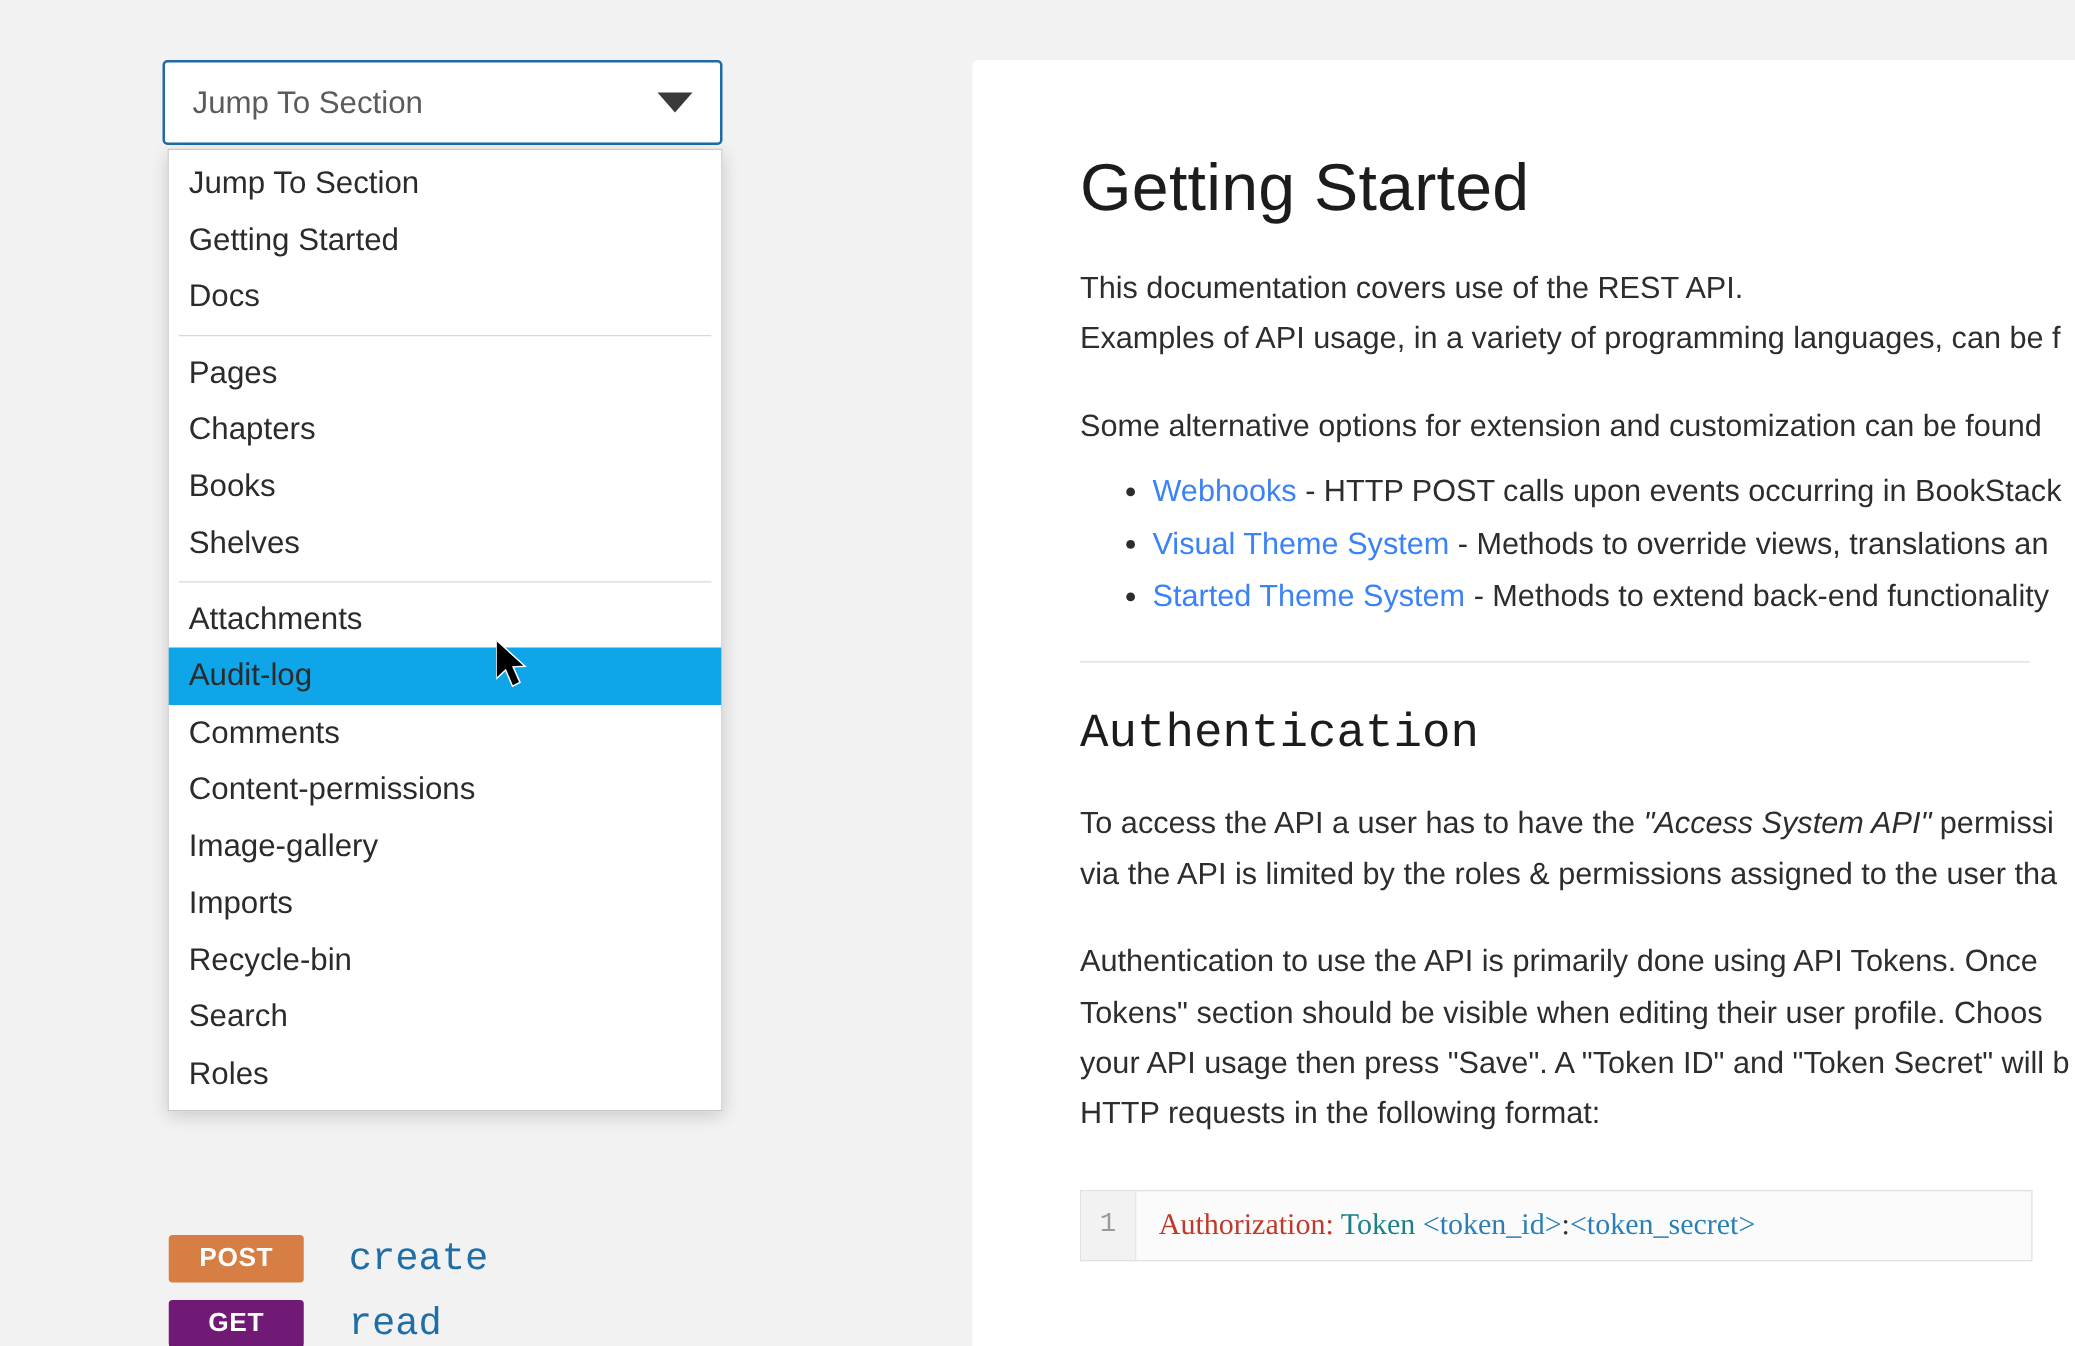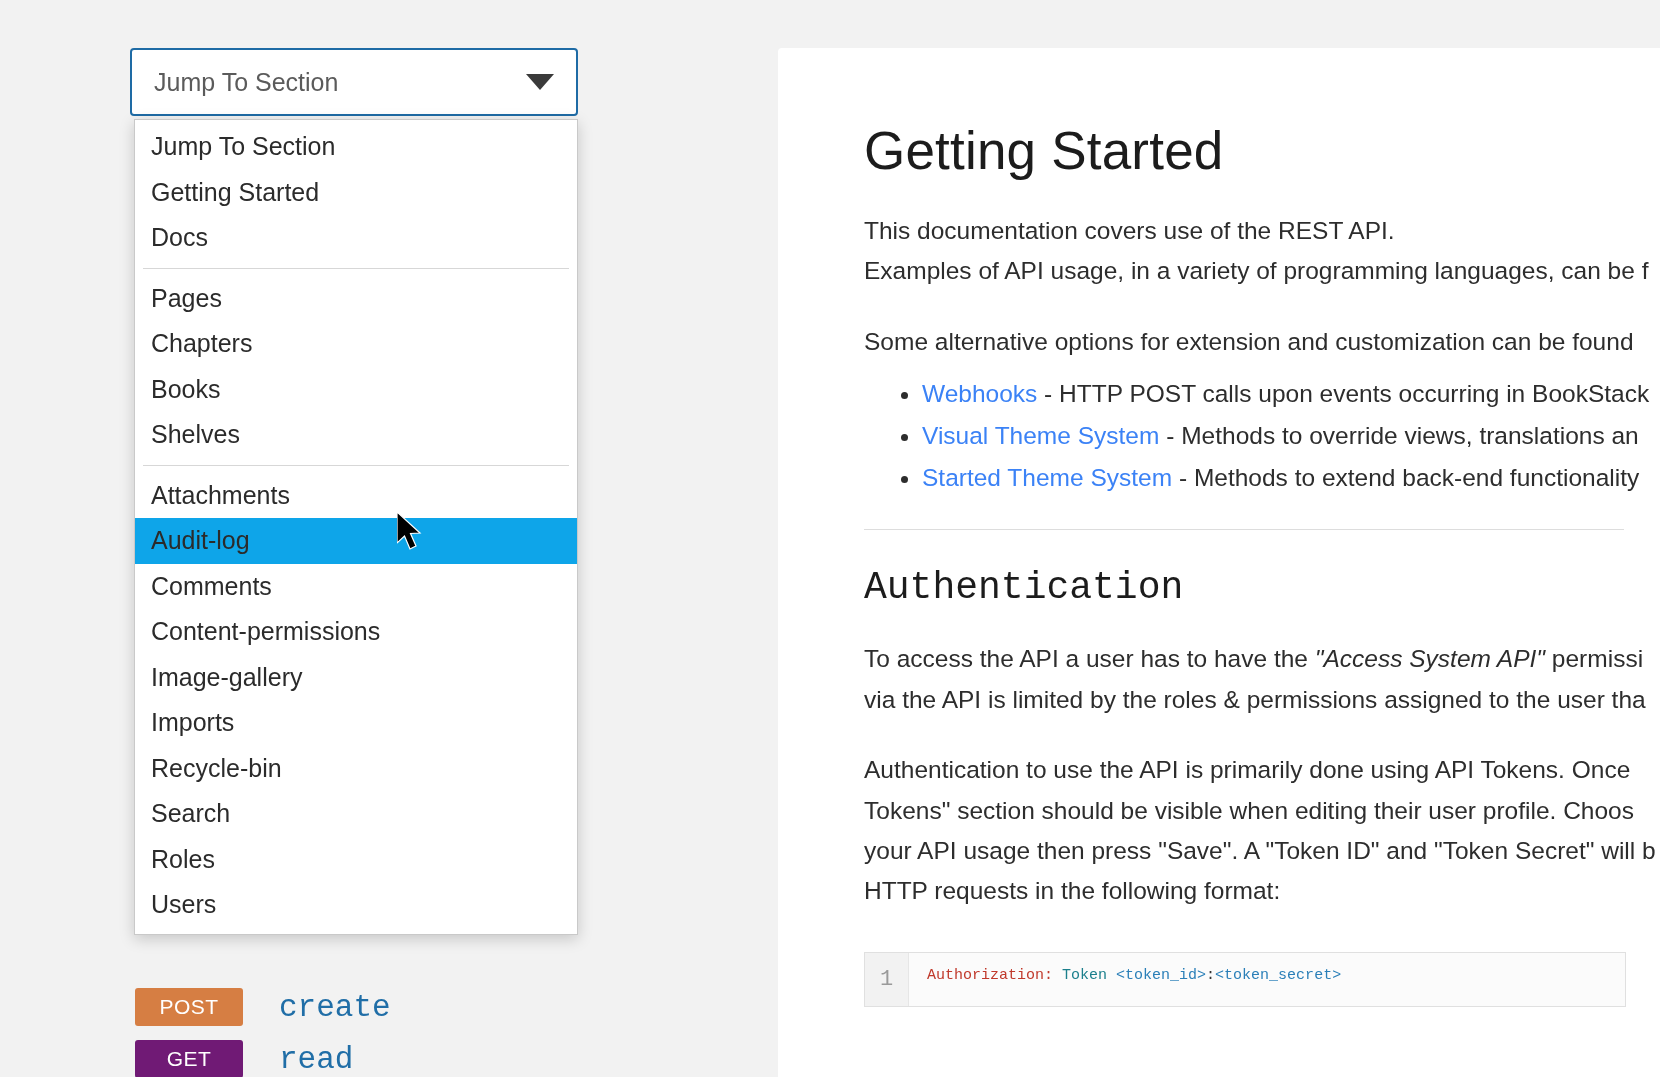--- a/index.html
+++ b/index.html
@@ -39,21 +39,21 @@
     align-items: center;
     margin-bottom: 14px;
   }
   .method-badge {
     width: 108px;
     height: 38px;
     display: flex;
     align-items: center;
     justify-content: center;
     color: #fff;
-    font-weight: normal;
+    font-weight: bold;
     font-size: 21px;
     letter-spacing: .5px;
     border-radius: 3px;
   }
   .method-post { background: #D67E43; }
   .method-get  { background: #701a75; }
   .endpoint-name {
     margin-left: 36px;
     font-family: "Liberation Mono", monospace;
     font-size: 31px;
@@ -193,22 +193,22 @@
     width: 44px;
     background: #f2f2f2;
     color: #9a9a9a;
     font-family: "Liberation Mono", monospace;
     font-size: 22px;
     text-align: center;
     padding: 14px 0;
     border-right: 1px solid #e6e6e6;
   }
   .code-line {
-    font-family: Liberation Mono, monospace;
-    font-size: 15px;
+    font-family: Liberation Serif, serif;
+    font-size: 24px;
     padding: 14px 0 14px 18px;
     white-space: nowrap;
   }
   .tok-auth { color: #C0392B; }
   .tok-token { color: #1b7f8c; }
   .tok-var { color: #2a7fb8; }
   .tok-plain { color: #333; }
 </style>
 </head>
 <body>
@@ -249,21 +249,20 @@
 
       <div class="dd-item">Attachments</div>
       <div class="dd-item highlight">Audit-log</div>
       <div class="dd-item">Comments</div>
       <div class="dd-item">Content-permissions</div>
       <div class="dd-item">Image-gallery</div>
       <div class="dd-item">Imports</div>
       <div class="dd-item">Recycle-bin</div>
       <div class="dd-item">Search</div>
       <div class="dd-item">Roles</div>
-      <div class="dd-item">Users</div>
     </div>
 
     <div class="cursor">
       <svg width="26" height="40" viewBox="0 0 26 40">
         <polygon points="0,0 0,31 7.5,24 13,37 19,34 13.5,21.5 23,21" fill="#000" stroke="#fff" stroke-width="1.2"></polygon>
       </svg>
     </div>
   </div>
 
   <div class="content-panel">

